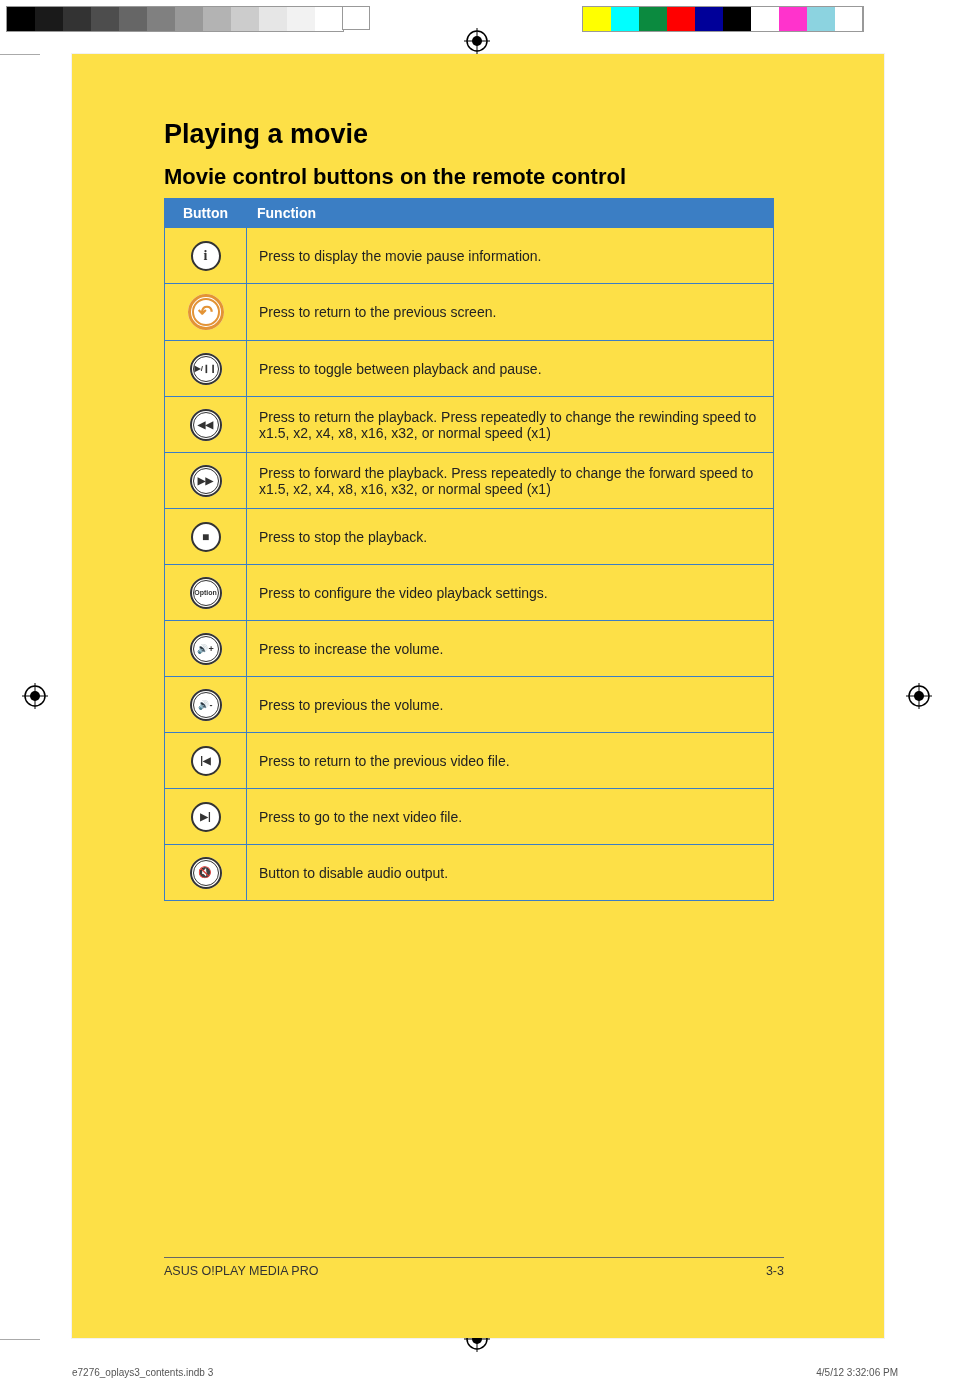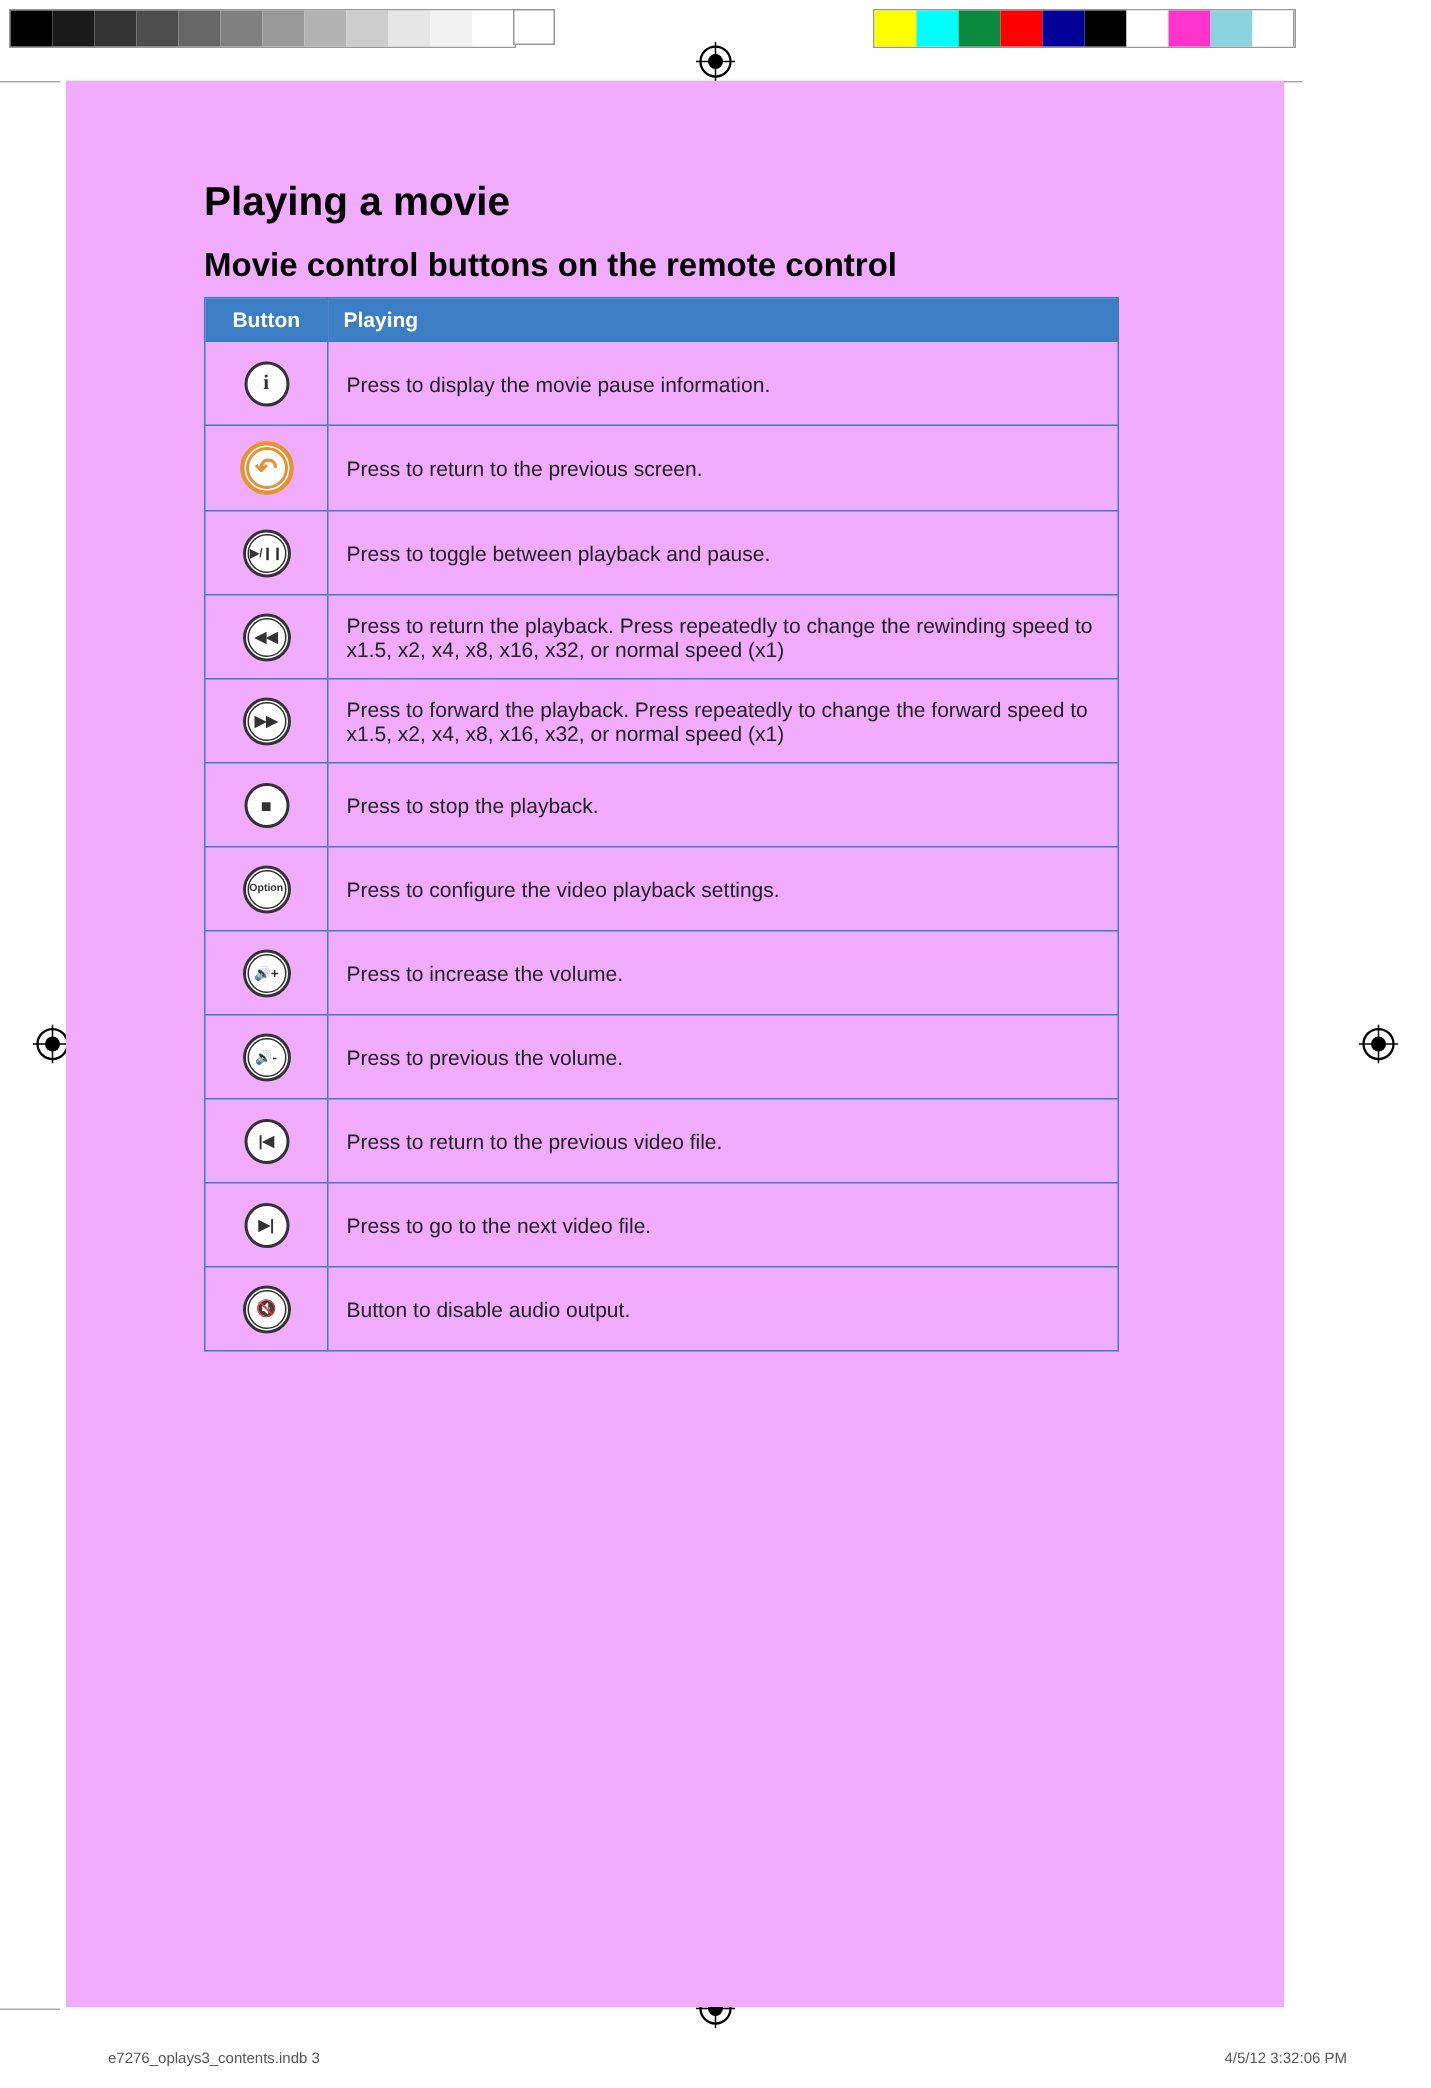--- a/index.html
+++ b/index.html
@@ -37,23 +37,23 @@
   .reg-mark svg { width: 100%; height: 100%; }
 
   
   .crop-line { position:absolute; background:#aaa; }
   .crop-line.top-left-h { top:54px; left:0; width:40px; height:1px; background:#aaa;}
   .crop-line.top-right-h { top:54px; right:86px; width:40px; height:1px;}
   .crop-line.bottom-left-h { bottom:52px; left:0; width:40px; height:1px;}
 
   .page-frame {
     position: absolute;
-    top: 54px; left: 44px;
+    top: 54px; left: 72px;
     width: 812px; height: 1284px;
-    background: #f0abfc;
+    background: #fde047;
     box-shadow: 0 0 0 1px rgba(0,0,0,0.05);
   }
 
   .content {
     position: absolute;
     left: 92px; top: 65px;
     width: 620px;
   }
 
   h1 {
@@ -221,21 +221,21 @@
 <div class="page-frame">
 
   <div class="content">
     <h1>Playing a movie</h1>
     <h2>Movie control buttons on the remote control</h2>
 
     <table class="buttons">
       <thead>
         <tr>
           <th>Button</th>
-          <th>Playing</th>
+          <th>Function</th>
         </tr>
       </thead>
       <tbody>
         <tr>
           <td class="btn-cell"><span class="remote-btn">
                 <span class="inner" style="font-family:Georgia, serif; font-weight:bold;">i</span>
               </span></td>
           <td>Press to display the movie pause information.</td>
         </tr>
         <tr>
@@ -301,18 +301,22 @@
         <tr>
           <td class="btn-cell"><span class="remote-btn double">
                 <span class="inner" style="font-size:11px;">🔇</span>
               </span></td>
           <td>Button to disable audio output.</td>
         </tr>
       </tbody>
     </table>
   </div>
 
+  <div class="footer-line">
+    <span>ASUS O!PLAY MEDIA PRO</span>
+    <span>3-3</span>
+  </div>
 </div>
 
 <div class="slug">
   <span>e7276_oplays3_contents.indb   3</span>
   <span>4/5/12   3:32:06 PM</span>
 </div>
 
 </body></html>

